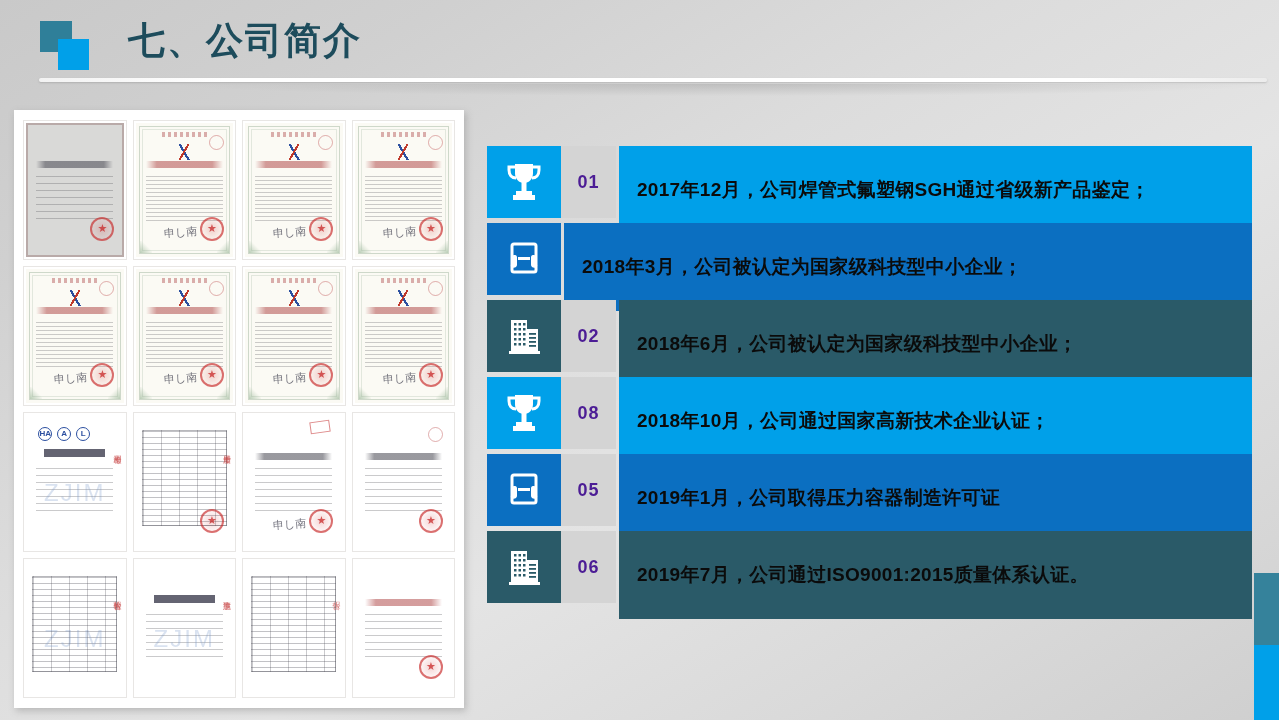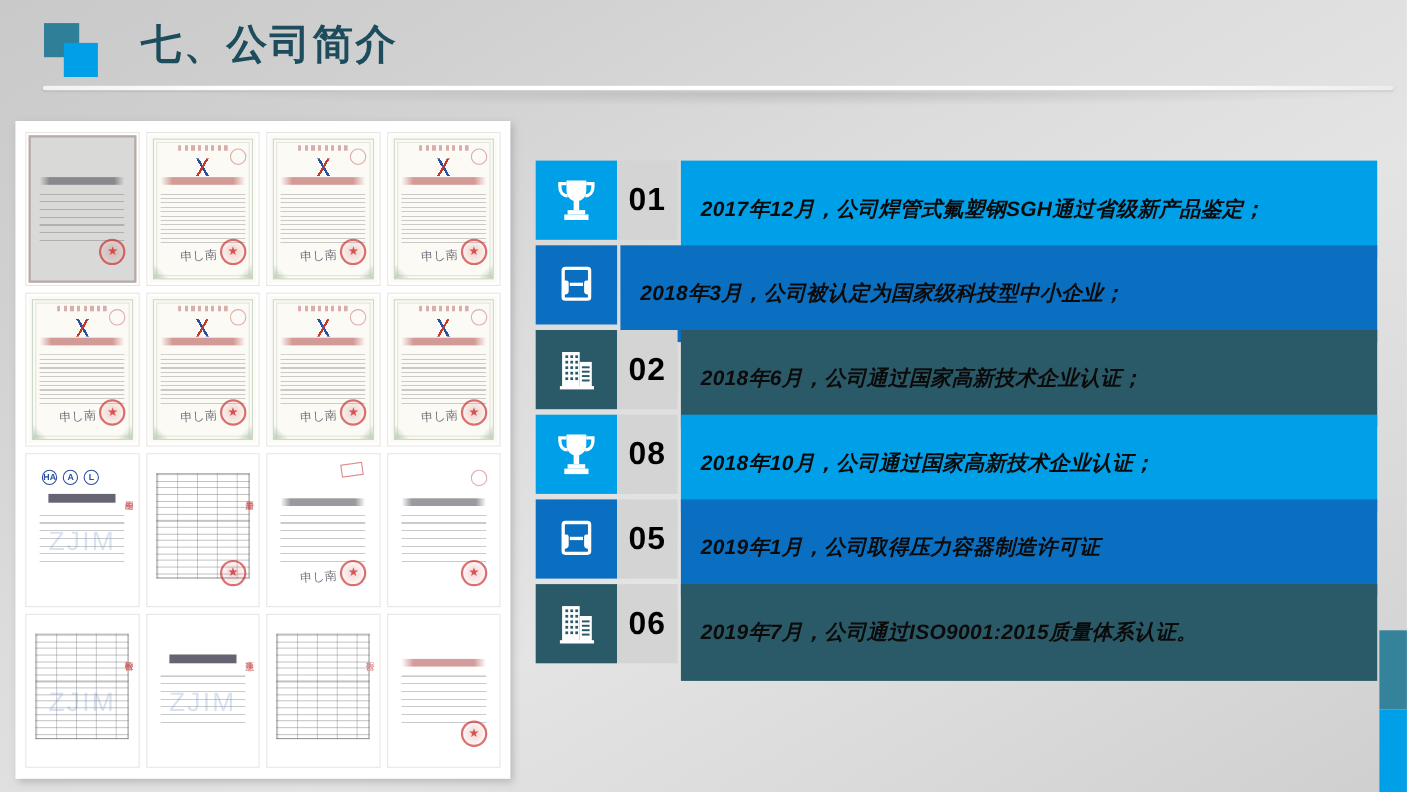--- a/index.html
+++ b/index.html
@@ -164,29 +164,28 @@
   .row { position:relative; height:72px; margin-bottom:5px; display:flex; }
 
   .row-icon {
     width:74px; height:72px; flex:0 0 74px;
     display:flex; align-items:center; justify-content:center;
   }
   .row-num {
     width:55px; height:72px; flex:0 0 55px;
     background:#d4d4d4;
     display:flex; align-items:center; justify-content:center;
-    font-size:29px; font-weight:bold; color:#000000; letter-spacing:1px;
+    font-size:18px; font-weight:bold; color:#4c1d95; letter-spacing:1px;
   }
   .row-text {
     flex:1 1 auto; height:88px;
     display:flex; align-items:center;
     padding-left:18px; padding-right:4px;
     font-size:19px; font-weight:bold; color:#0b0b0b;
     letter-spacing:.3px;
-    font-style:italic;
   }
   .row-gap { width:3px; flex:0 0 3px; background:transparent; }
 
   .c-cyan  { background:#00a0e9; }
   .c-blue  { background:#0b6fc1; }
   .c-teal  { background:#2a5a68; }
 
   .row-icon svg { display:block; }
 
   
@@ -431,21 +430,21 @@
               <rect x="20" y="28" width="2.5" height="2.5"></rect>
             <rect x="26" y="18" width="7" height="1.8"></rect>
               <rect x="26" y="22" width="7" height="1.8"></rect>
             <rect x="26" y="26" width="7" height="1.8"></rect>
               <rect x="26" y="30" width="7" height="1.8"></rect>
           </g>
         </svg>
       </div>
       <div class="row-num">02</div>
       <div class="row-gap"></div>
-      <div class="row-text c-teal">2018年6月，公司通过国家高新技术企业认证；</div>
+      <div class="row-text c-teal">2018年6月，公司被认定为国家级科技型中小企业；</div>
     </div>
 
     <div class="row">
       <div class="row-icon c-cyan">
         <svg width="40" height="42" viewBox="0 0 40 42" aria-hidden="true">
           <path fill="#ffffff" d="M11 3h18v9c0 6-4 10-9 10S11 18 11 12V3z"></path>
           <path fill="none" stroke="#ffffff" stroke-width="3" d="M11 6H5v3c0 5 3 8 7 8M29 6h6v3c0 5-3 8-7 8"></path>
           <rect x="17.5" y="21" width="5" height="9" fill="#ffffff"></rect>
           <rect x="12" y="30" width="16" height="4" fill="#ffffff"></rect>
           <rect x="9" y="34" width="22" height="5" fill="#ffffff"></rect>

